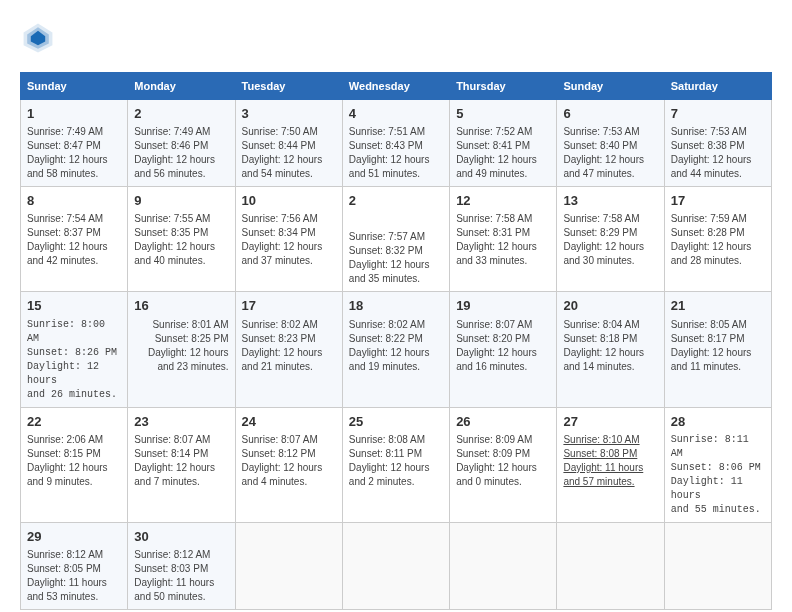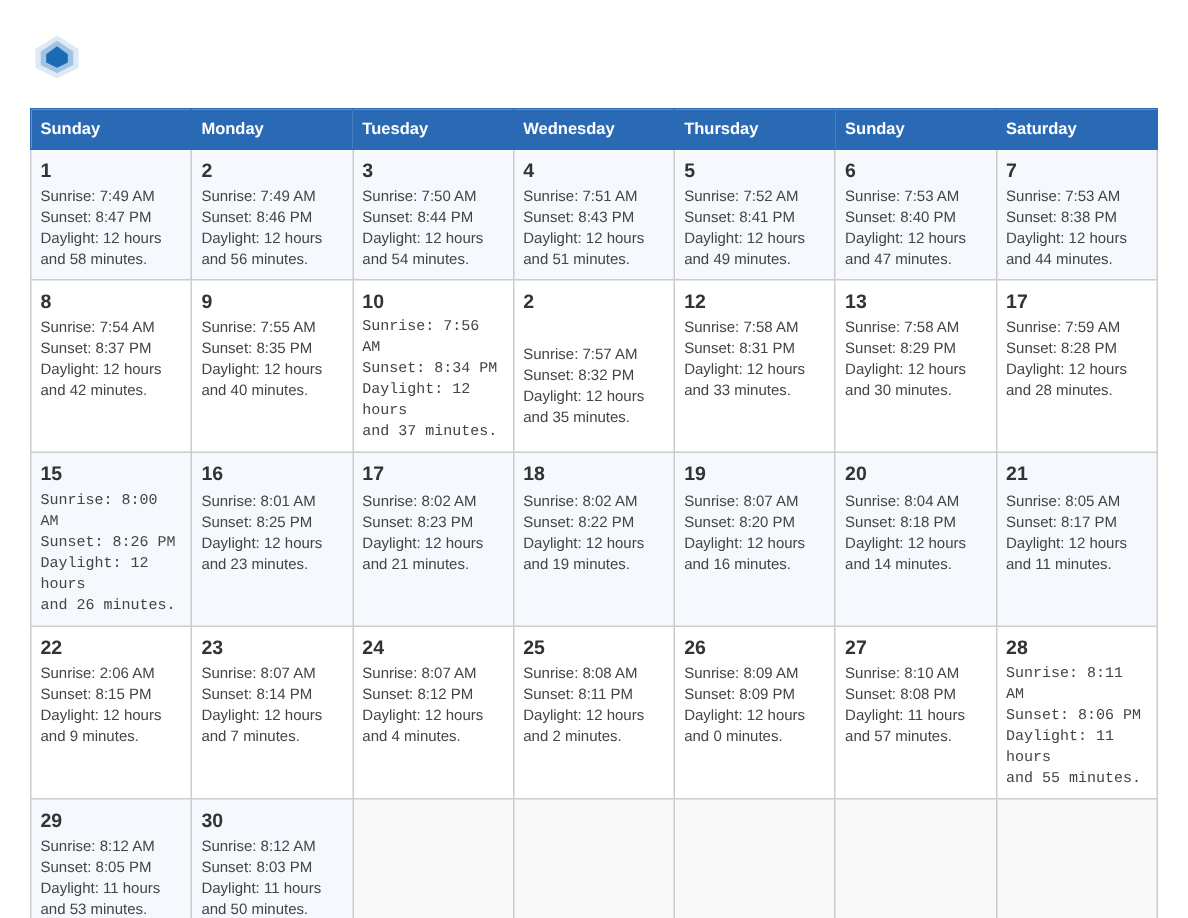--- a/index.html
+++ b/index.html
@@ -187,21 +187,21 @@
         </td>
         <td>
           <span class="day-num">9</span>
           <div class="day-info" style="white-space: pre-line;">Sunrise: 7:55 AM
 Sunset: 8:35 PM
 Daylight: 12 hours
 and 40 minutes.</div>
         </td>
         <td>
           <span class="day-num">10</span>
-          <div class="day-info" style="white-space: pre-line; font-family: Liberation Mono, monospace;">Sunrise: 7:56 AM
+          <div class="day-info" style="white-space: pre-line;">Sunrise: 7:56 AM
 Sunset: 8:34 PM
 Daylight: 12 hours
 and 37 minutes.</div>
         </td>
         <td>
           <span class="day-num">2</span>
           <div class="day-info" style="white-space: pre-line; margin-top: 20px;">Sunrise: 7:57 AM
 Sunset: 8:32 PM
 Daylight: 12 hours
 and 35 minutes.</div>
@@ -231,21 +231,21 @@
       <tr>
         <td>
           <span class="day-num">15</span>
           <div class="day-info" style="white-space: pre-line; font-family: Liberation Mono, monospace;">Sunrise: 8:00 AM
 Sunset: 8:26 PM
 Daylight: 12 hours
 and 26 minutes.</div>
         </td>
         <td>
           <span class="day-num">16</span>
-          <div class="day-info" style="white-space: pre-line;">Sunrise: 8:01 AM
+          <div class="day-info" style="white-space: pre-line; text-align: right;">Sunrise: 8:01 AM
 Sunset: 8:25 PM
 Daylight: 12 hours
 and 23 minutes.</div>
         </td>
         <td>
           <span class="day-num">17</span>
           <div class="day-info" style="white-space: pre-line;">Sunrise: 8:02 AM
 Sunset: 8:23 PM
 Daylight: 12 hours
 and 21 minutes.</div>
@@ -310,21 +310,21 @@
         </td>
         <td>
           <span class="day-num">26</span>
           <div class="day-info" style="white-space: pre-line;">Sunrise: 8:09 AM
 Sunset: 8:09 PM
 Daylight: 12 hours
 and 0 minutes.</div>
         </td>
         <td>
           <span class="day-num">27</span>
-          <div class="day-info" style="white-space: pre-line;">Sunrise: 8:10 AM
+          <div class="day-info" style="white-space: pre-line; text-decoration: underline;">Sunrise: 8:10 AM
 Sunset: 8:08 PM
 Daylight: 11 hours
 and 57 minutes.</div>
         </td>
         <td>
           <span class="day-num">28</span>
           <div class="day-info" style="white-space: pre-line; font-family: Liberation Mono, monospace;">Sunrise: 8:11 AM
 Sunset: 8:06 PM
 Daylight: 11 hours
 and 55 minutes.</div>

